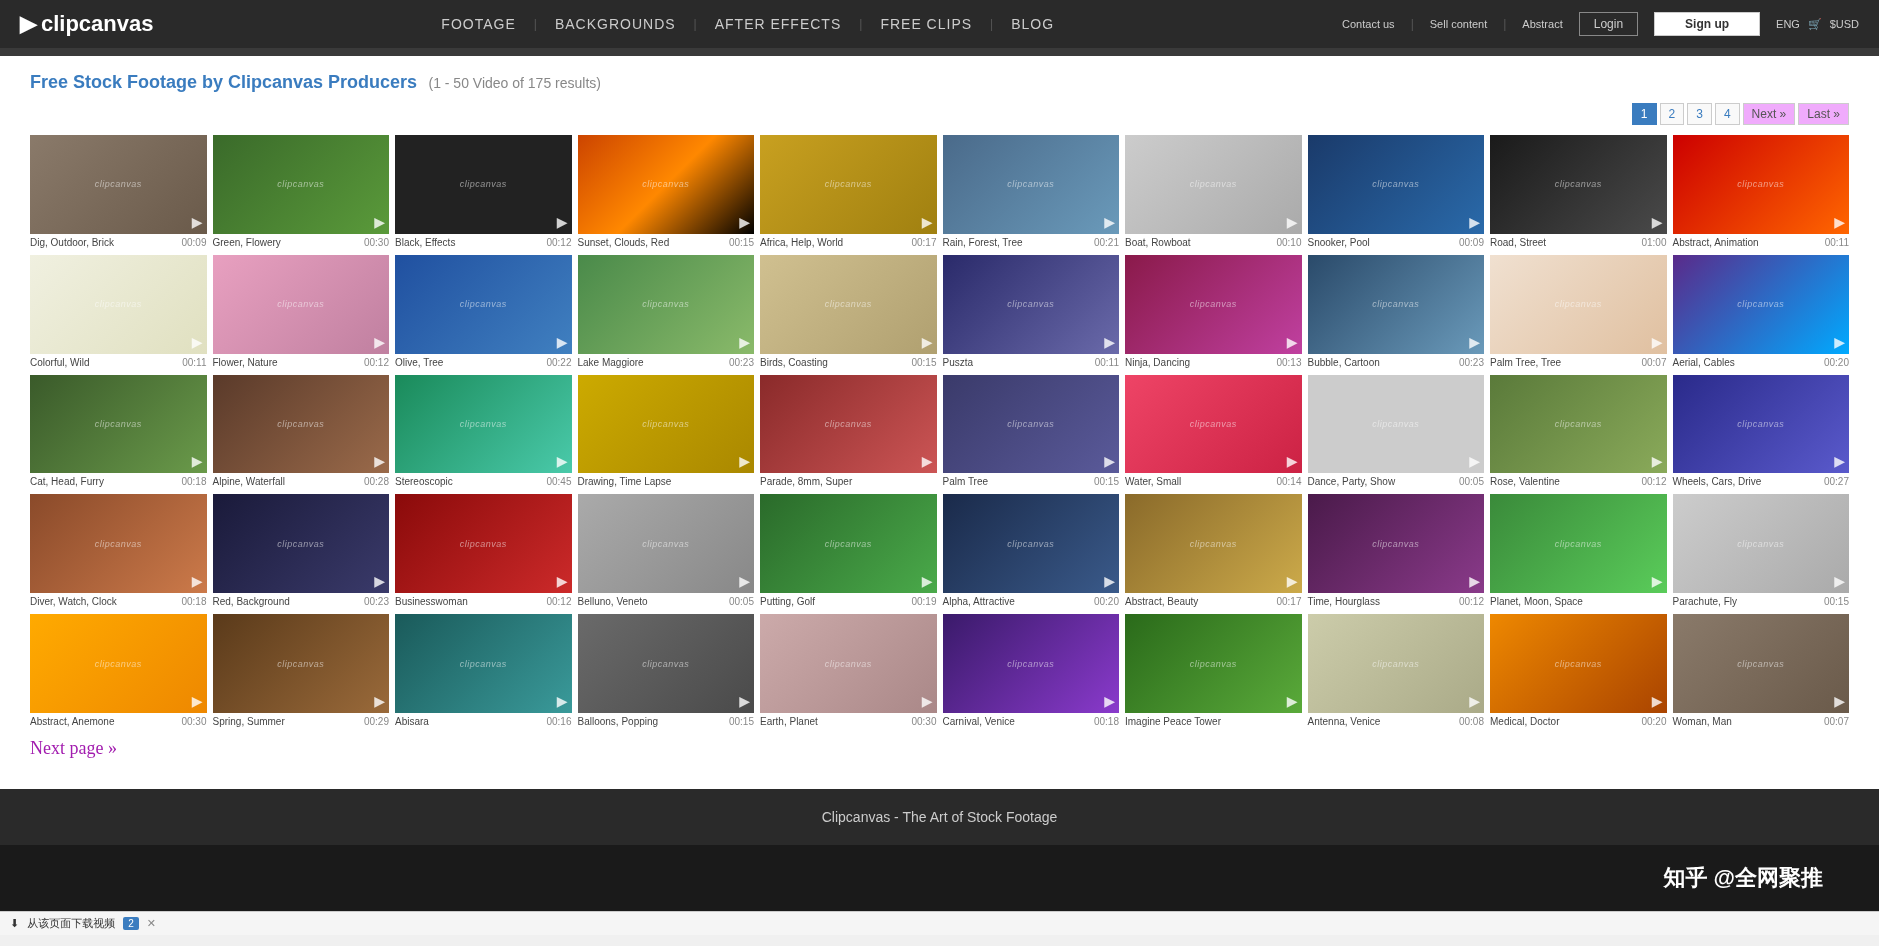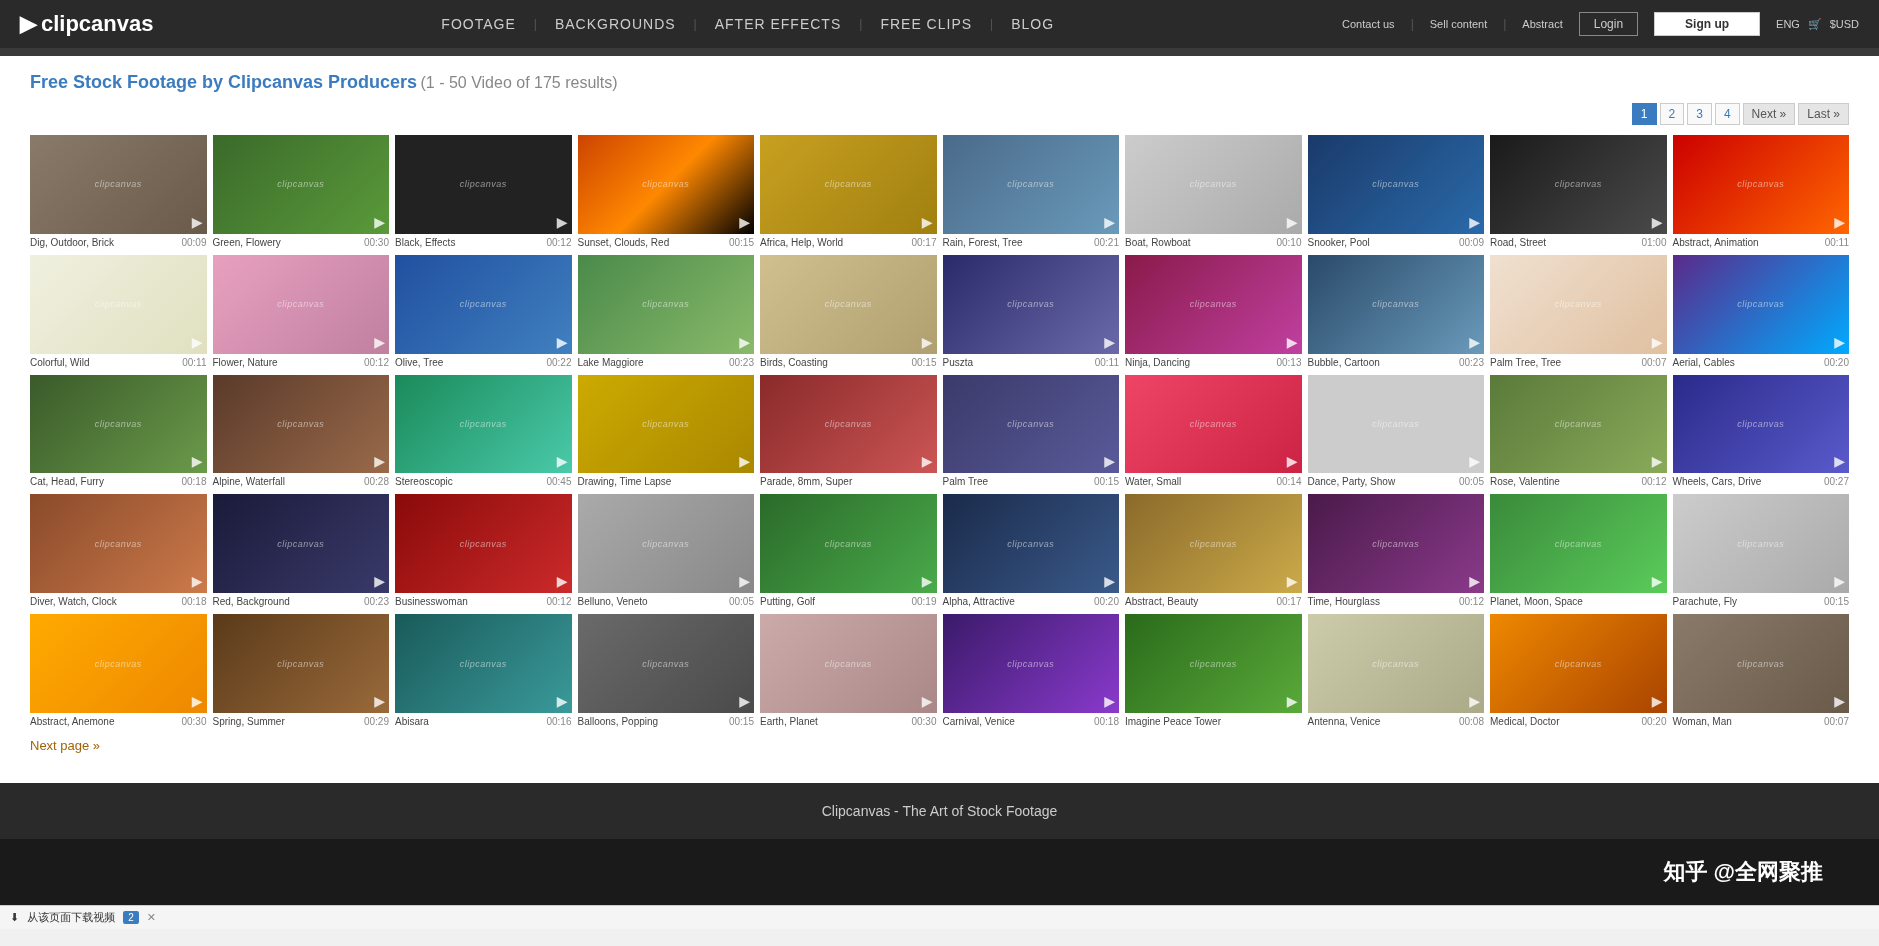--- a/index.html
+++ b/index.html
@@ -86,21 +86,22 @@
     }
 
     #page-title {
       color: #3a7cbf;
       font-size: 18px;
       font-weight: bold;
       display: inline;
     }
     #result-info {
       color: #888;
-      font-size: 16px;
+      font-size: 14px;
+      margin-left: 8px;
     }
     .title-row {
       margin-bottom: 10px;
     }
 
     
     .pagination {
       display: flex;
       align-items: center;
       justify-content: flex-end;
@@ -116,21 +117,21 @@
       font-size: 12px;
       cursor: pointer;
       background: #f9f9f9;
     }
     .pagination a.current {
       background: #3a7cbf;
       color: white;
       border-color: #3a7cbf;
     }
     .pagination .next-btn, .pagination .last-btn {
-      background: #e5e5e5;
+      background: #f0abfc;
       color: #555;
     }
 
     
     .video-grid {
       display: grid;
       grid-template-columns: repeat(10, 1fr);
       gap: 6px;
       margin-bottom: 10px;
     }
@@ -227,24 +228,25 @@
       transform: translate(-50%, -50%);
       color: rgba(255,255,255,0.5);
       font-size: 9px;
       font-style: italic;
       letter-spacing: 0.5px;
       white-space: nowrap;
       pointer-events: none;
     }
 
     .next-page-link {
-      color: #a16207;
+      color: #a21caf;
       text-decoration: none;
-      font-size: 13px;
+      font-size: 18px;
       cursor: pointer;
+      font-family: Liberation Serif, serif;
     }
 
     
     #footer {
       background: #2a2a2a;
       padding: 20px;
       text-align: center;
       color: #ccc;
       font-size: 14px;
     }

